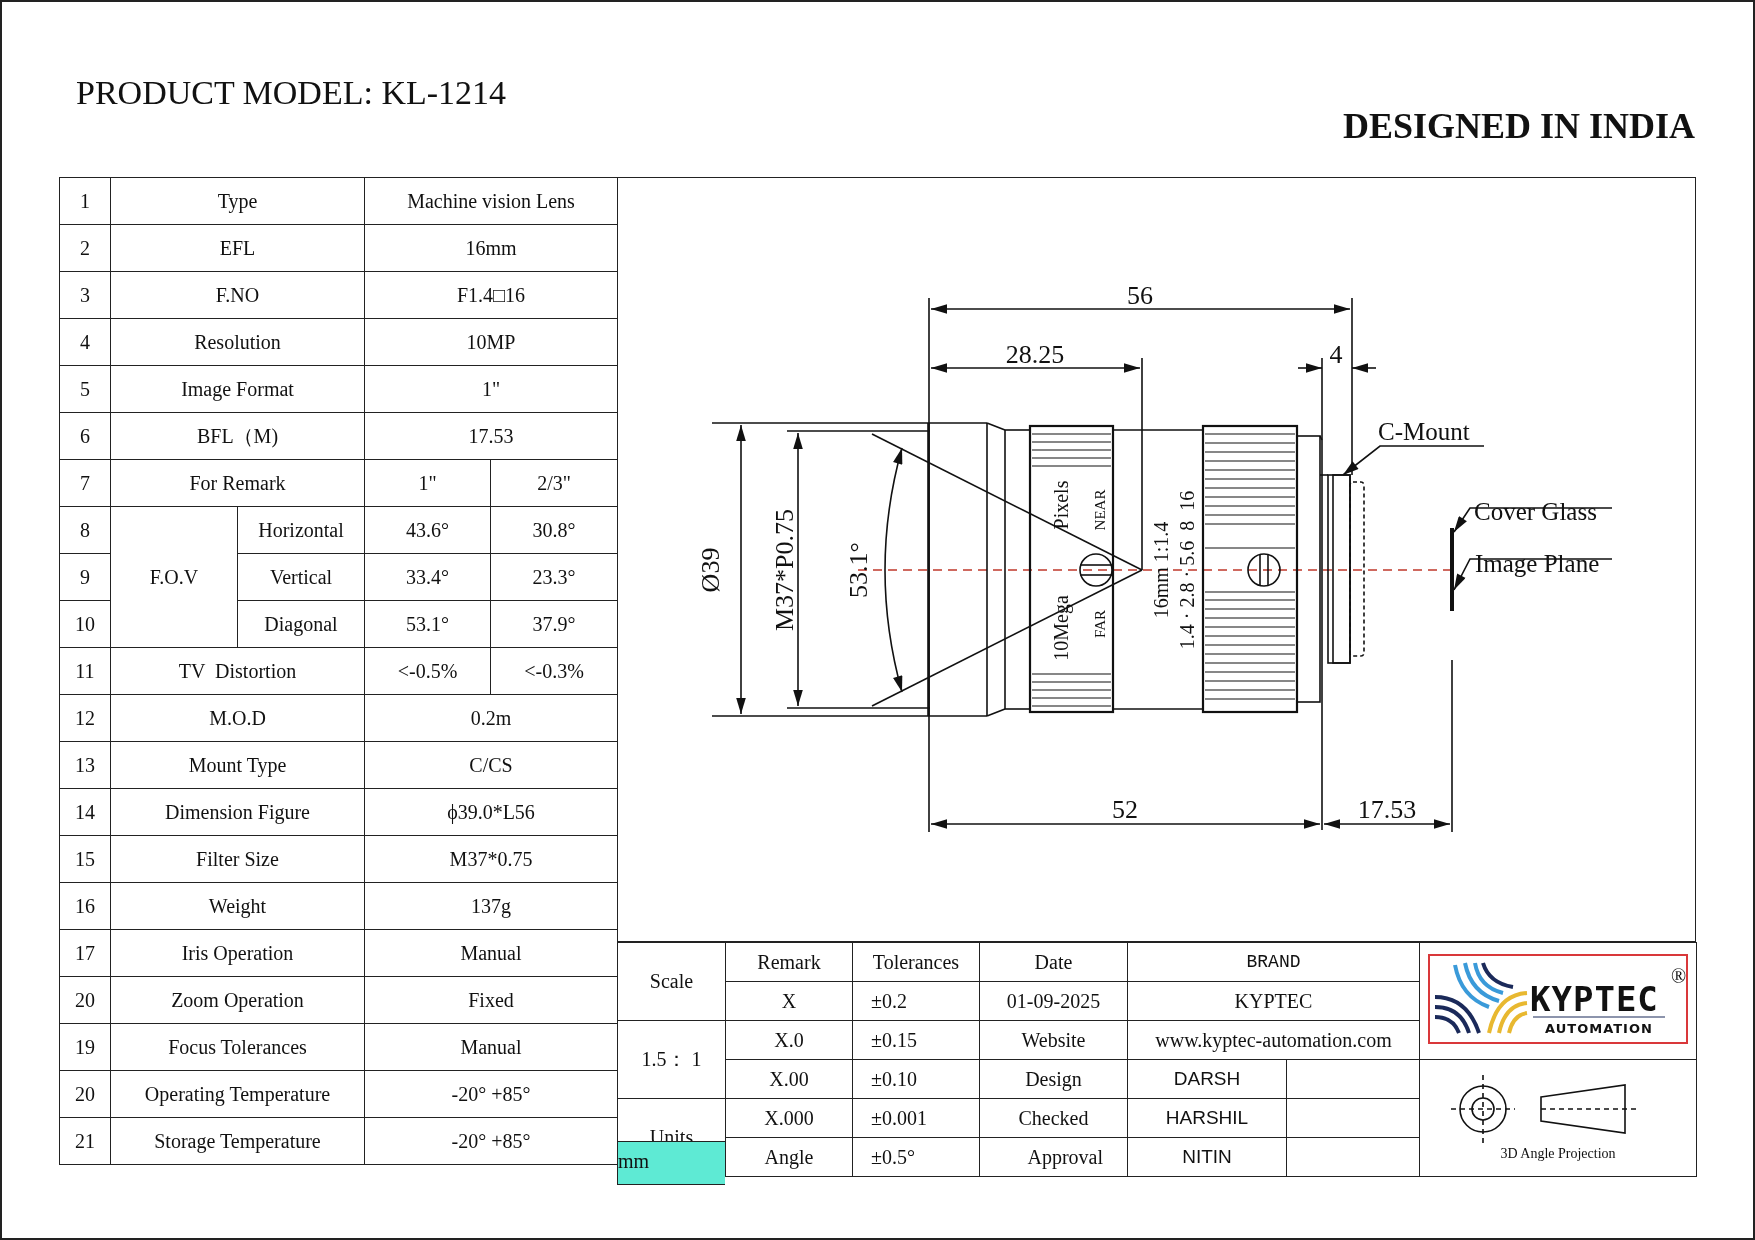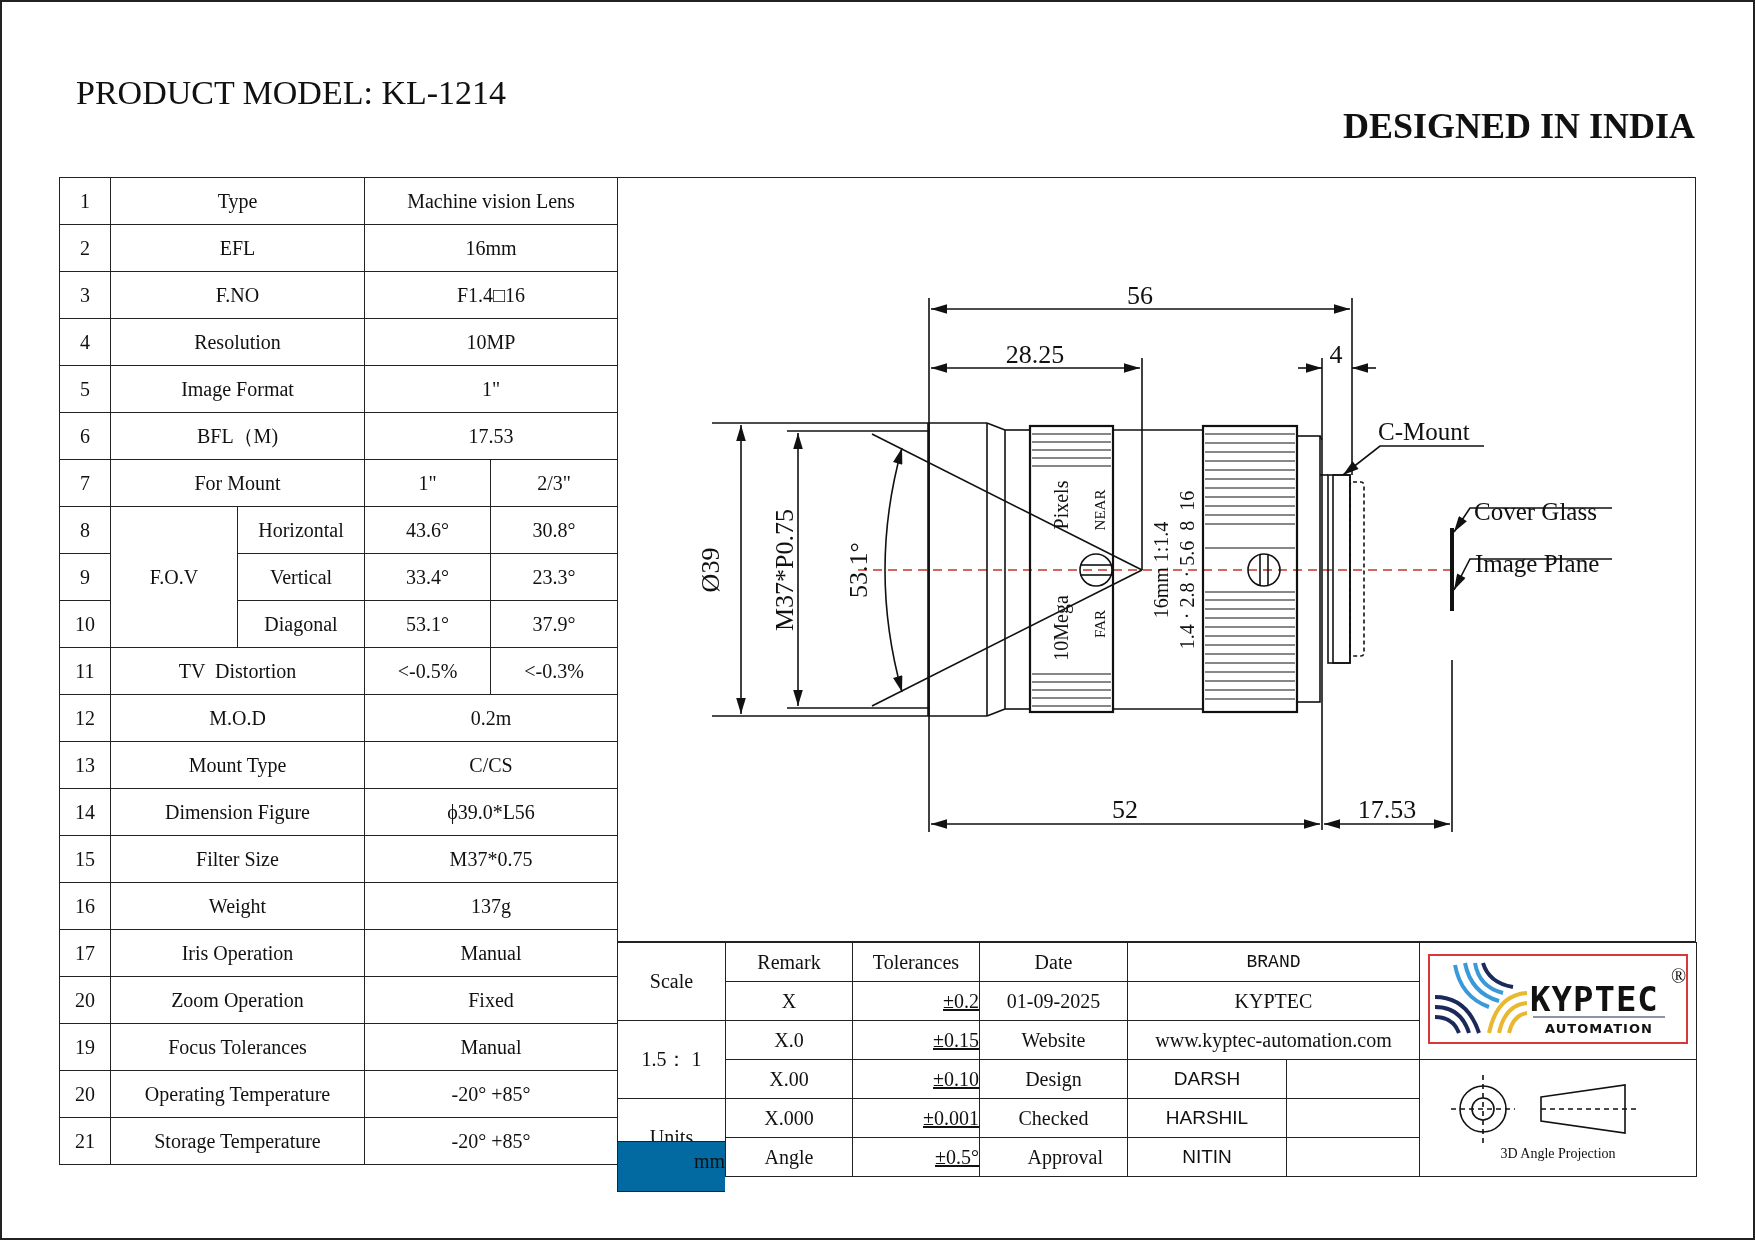--- a/index.html
+++ b/index.html
@@ -7,21 +7,21 @@
   .frame{position:absolute;left:0;top:0;width:1751px;height:1236px;border:2px solid #222;box-sizing:content-box;}
   .title-left{position:absolute;left:76px;top:74px;font-size:34px;font-weight:normal;letter-spacing:0px;}
   .title-right{position:absolute;right:60px;top:105px;font-size:36px;font-weight:bold;margin-left:44px;}
   .spec{position:absolute;left:59px;top:177px;border-collapse:collapse;table-layout:fixed;}
   .spec td{border:1.5px solid #222;height:46px;padding:0;text-align:center;font-size:20px;vertical-align:middle;}
   .drawing-box{position:absolute;left:617px;top:177px;width:1079px;height:765px;border:1.5px solid #222;border-left:none;box-sizing:border-box;}
   .tb{position:absolute;left:617px;top:942px;border-collapse:collapse;table-layout:fixed;}
   .tb td{border:1.5px solid #222;height:38px;padding:0;text-align:center;font-size:20px;vertical-align:middle;}
   .tb td.sans{font-family:"Liberation Sans","DejaVu Sans",sans-serif;font-size:19px;}
   .tb td.brand{font-family:"Liberation Mono","DejaVu Sans Mono",monospace;font-size:18px;margin-top:16px;}
-  .tb td.left{text-align:right;text-decoration:underline;}
+  .tb td.left{text-align:left;padding-left:18px;}
   .tb td.right{text-align:right;padding-right:24px;}
   svg text{font-family:"Liberation Serif","DejaVu Serif",serif;fill:#111;}
 </style>
 </head>
 <body>
 
 <div class="frame"></div>
 
 <div class="title-left">PRODUCT MODEL: KL-1214</div>
 <div class="title-right">DESIGNED IN INDIA</div>
@@ -60,21 +60,21 @@
       <td colspan="2">Image Format</td>
       <td colspan="2">1"</td>
     </tr>
     <tr>
       <td>6</td>
       <td colspan="2">BFL（M)</td>
       <td colspan="2">17.53</td>
     </tr>
     <tr>
       <td>7</td>
-      <td colspan="2">For Mount</td>
+      <td colspan="2">For Remark</td>
       <td>1"</td>
       <td>2/3"</td>
     </tr>
     <tr>
       <td>8</td>
       <td rowspan="3">F.O.V</td>
       <td>Horizontal</td>
       <td>43.6°</td>
       <td>30.8°</td>
     </tr>
@@ -362,13 +362,13 @@
     </tr>
     <tr>
       <td>Angle</td>
       <td class="left">±0.5°</td>
       <td class="right">Approval</td>
       <td class="sans">NITIN</td>
       <td></td>
     </tr>
   </tbody>
 </table>
-<div style="position:absolute;left:617px;top:1141px;width:108px;height:51px;text-align:right;line-height:38px;font-size:20px;background:#0369a1;border-top:1.5px solid #222;border-left:1.5px solid #222;border-bottom:1.5px solid #222;box-sizing:border-box;">mm</div>
+<div style="position:absolute;left:617px;top:1141px;width:108px;height:44px;text-align:left;line-height:38px;font-size:20px;background:#5eead4;border-top:1.5px solid #222;border-left:1.5px solid #222;border-bottom:1.5px solid #222;box-sizing:border-box;">mm</div>
 
 </body></html>

